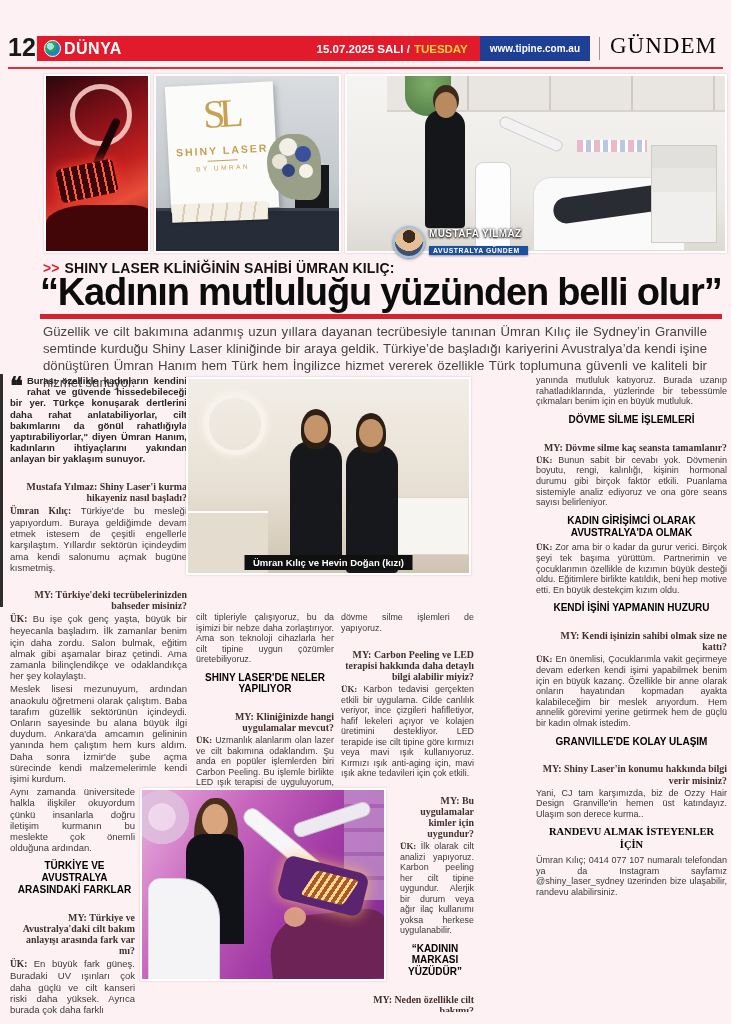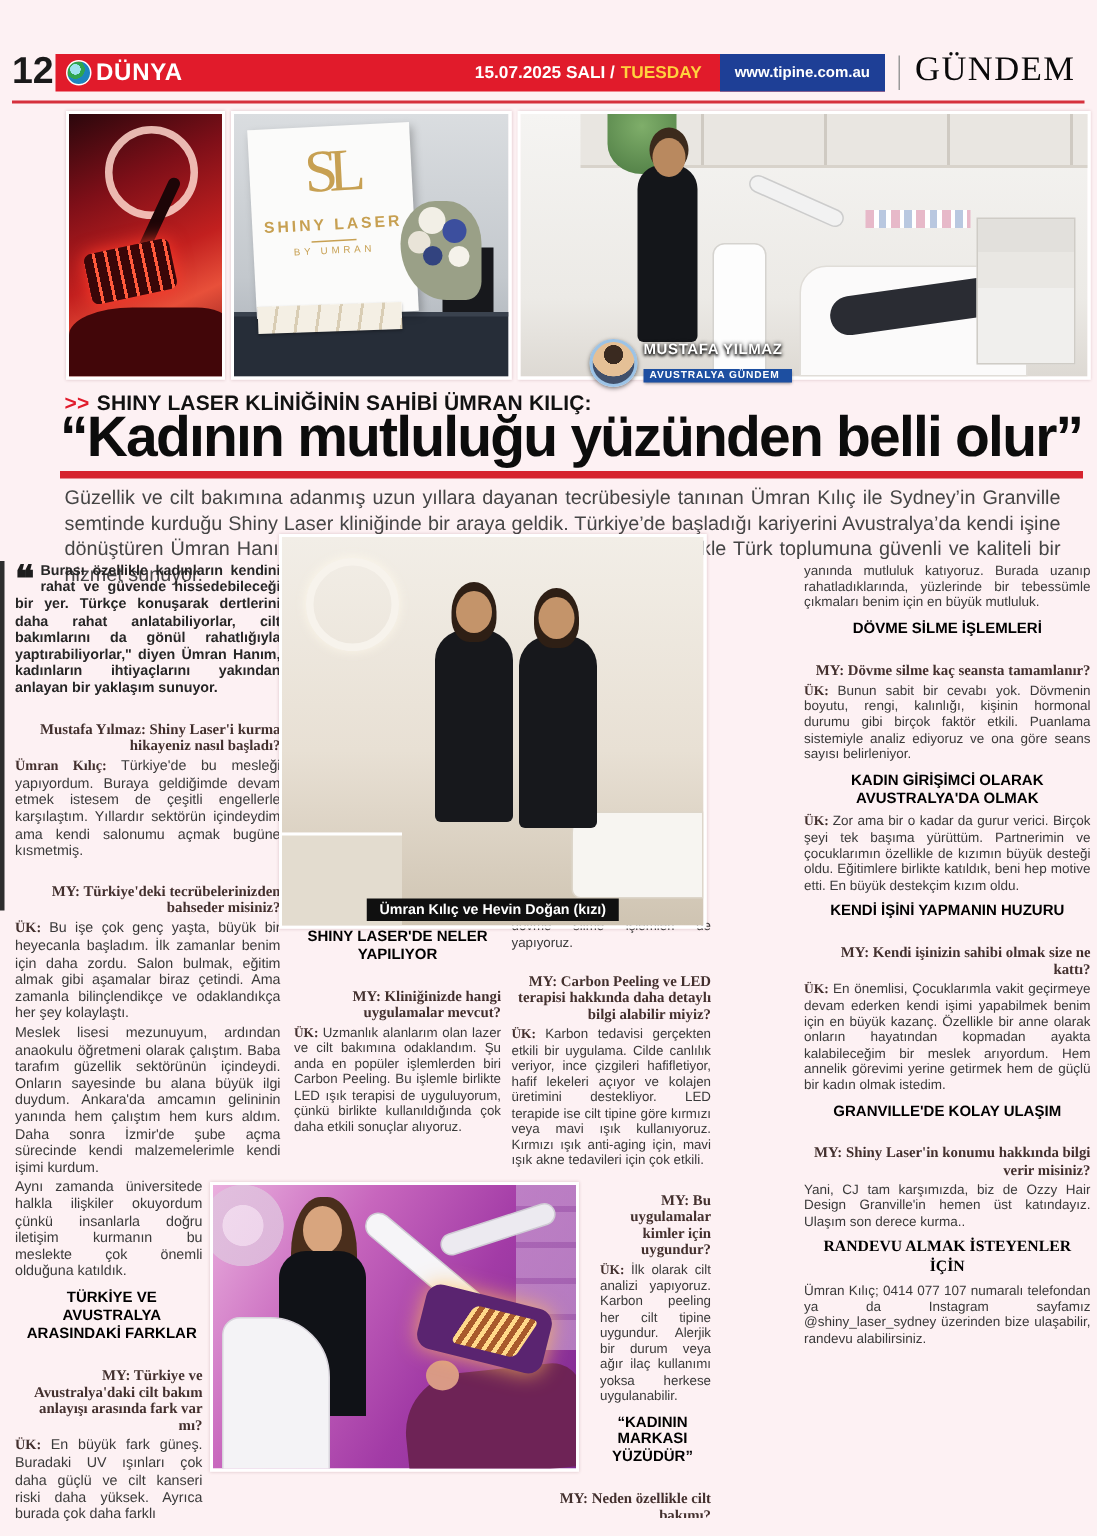--- a/index.html
+++ b/index.html
@@ -89,21 +89,21 @@
   .col .subserif{font-family:"Liberation Serif",serif;font-size:10.5px;}
   .col .q{font-family:"Liberation Serif",serif;font-weight:700;color:#43302e;font-size:9.9px;
           line-height:1.12;margin:16px 0 2px;text-align:right;}
   .col .pre{font-family:"Liberation Serif",serif;font-weight:700;color:#43302e;}
   .col .quote{font-weight:600;color:#262626;}
   .qmark{float:left;font-size:24px;line-height:.75;color:#1d1d1d;margin:2px 4px 0 0;font-family:"DejaVu Serif",serif;}
   .gapR{float:right;margin-left:4px;}
   .gapL{float:left;margin-right:5px;}
   .edge-mark{position:absolute;left:0;top:374px;width:3px;height:233px;background:#2e2e2e;}
   
-  .cphoto{position:absolute;left:186px;top:356px;width:285px;height:263px;border:2px solid #fff;box-sizing:border-box;
+  .cphoto{position:absolute;left:186px;top:377px;width:285px;height:198px;border:2px solid #fff;box-sizing:border-box;
       overflow:hidden;background:linear-gradient(180deg,#f2eee7 0%,#e8e0d4 55%,#cfc4b2 100%);box-shadow:0 0 2px rgba(120,60,70,.25);}
   .c-lamp{position:absolute;left:16px;top:14px;width:52px;height:52px;border-radius:50%;border:5px solid #f7f3ec;
       box-shadow:0 0 8px rgba(255,250,235,.9);}
   .c-table{position:absolute;left:0;bottom:0;width:80px;height:60px;background:#e3dccf;border-top:2px solid #fff;}
   .c-bed{position:absolute;right:0;bottom:18px;width:86px;height:56px;border-radius:14px 0 0 6px;background:#f7f5f1;border:1px solid #ddd6ca;}
   .c-fig{position:absolute;width:52px;height:128px;border-radius:20px 20px 4px 4px;background:#17181c;}
   .c-head{position:absolute;width:24px;height:28px;border-radius:50%;background:#c4946a;}
   .c-hair{position:absolute;width:30px;height:40px;border-radius:50% 50% 40% 40%;background:#2e1f15;}
   .c-caption{position:absolute;left:50%;bottom:3px;transform:translateX(-50%);background:#101010;color:#fff;
       font-size:9.5px;font-weight:700;padding:2px 9px;white-space:nowrap;}
@@ -199,26 +199,27 @@
 
 <div class="edge-mark"></div>
 <div class="col" id="col1">
     <p class="quote"><span class="qmark">❝</span>Burası özellikle kadınların kendini rahat ve güvende hissedebileceği bir yer. Türkçe konuşarak dertlerini daha rahat anlatabiliyorlar, cilt bakımlarını da gönül rahatlığıyla yaptırabiliyorlar," diyen Ümran Hanım, kadınların ihtiyaçlarını yakından anlayan bir yaklaşım sunuyor.</p>
     <p class="q">Mustafa Yılmaz: Shiny Laser'i kurma hikayeniz nasıl başladı?</p>
     <p class="a"><span class="pre">Ümran Kılıç: </span>Türkiye'de bu mesleği yapıyordum. Buraya geldiğimde devam etmek istesem de çeşitli engellerle karşılaştım. Yıllardır sektörün içindeydim ama kendi salonumu açmak bugüne kısmetmiş.</p>
     <p class="q">MY: Türkiye'deki tecrübelerinizden bahseder misiniz?</p>
     <p class="a"><span class="pre">ÜK: </span>Bu işe çok genç yaşta, büyük bir heyecanla başladım. İlk zamanlar benim için daha zordu. Salon bulmak, eğitim almak gibi aşamalar biraz çetindi. Ama zamanla bilinçlendikçe ve odaklandıkça her şey kolaylaştı.</p>
     <p class="p">Meslek lisesi mezunuyum, ardından anaokulu öğretmeni olarak çalıştım. Baba tarafım güzellik sektörünün içindeydi. Onların sayesinde bu alana büyük ilgi duydum. Ankara'da amcamın gelininin yanında hem çalıştım hem kurs aldım. Daha sonra İzmir'de şube açma sürecinde kendi malzemelerimle kendi işimi kurdum.</p>
     <div class="gapR" style="width: 48px; height: 224px;"></div>
-    <p class="p">Aynı zamanda üniversitede halkla ilişkiler okuyordum çünkü insanlarla doğru iletişim kurmanın bu meslekte çok önemli olduğuna katıldık.</p>
+    <p class="p">Aynı zamanda üniversitede halkla ilişkiler okuyordum çünkü insanlarla doğru iletişim kurmanın bu meslekte çok önemli olduğuna ardından.</p>
     <p class="sub">TÜRKİYE VE AVUSTRALYA ARASINDAKİ FARKLAR</p>
     <p class="q">MY: Türkiye ve Avustralya'daki cilt bakım anlayışı arasında fark var mı?</p>
     <p class="a"><span class="pre">ÜK: </span>En büyük fark güneş. Buradaki UV ışınları çok daha güçlü ve cilt kanseri riski daha yüksek. Ayrıca burada çok daha farklı</p>
   </div>
 <div class="col" id="col2">
+    <p class="p">cilt tipleriyle çalışıyoruz, bu da işimizi bir nebze daha zorlaştırıyor. Ama son teknoloji cihazlarla her cilt tipine uygun çözümler üretebiliyoruz.</p>
     <p class="sub">SHINY LASER'DE NELER YAPILIYOR</p>
     <p class="q">MY: Kliniğinizde hangi uygulamalar mevcut?</p>
     <p class="a"><span class="pre">ÜK: </span>Uzmanlık alanlarım olan lazer ve cilt bakımına odaklandım. Şu anda en popüler işlemlerden biri Carbon Peeling. Bu işlemle birlikte LED ışık terapisi de uyguluyorum, çünkü birlikte kullanıldığında çok daha etkili sonuçlar alıyoruz.</p>
   </div>
 <div class="col" id="col3">
     <p class="p">dövme silme işlemleri de yapıyoruz.</p>
     <p class="q">MY: Carbon Peeling ve LED terapisi hakkında daha detaylı bilgi alabilir miyiz?</p>
     <p class="a"><span class="pre">ÜK: </span>Karbon tedavisi gerçekten etkili bir uygulama. Cilde canlılık veriyor, ince çizgileri hafifletiyor, hafif lekeleri açıyor ve kolajen üretimini destekliyor. LED terapide ise cilt tipine göre kırmızı veya mavi ışık kullanıyoruz. Kırmızı ışık anti-aging için, mavi ışık akne tedavileri için çok etkili.</p>
     <div class="gapL" style="width: 54px; height: 190px;"></div>
     <p class="q">MY: Bu uygulamalar kimler için uygundur?</p>

